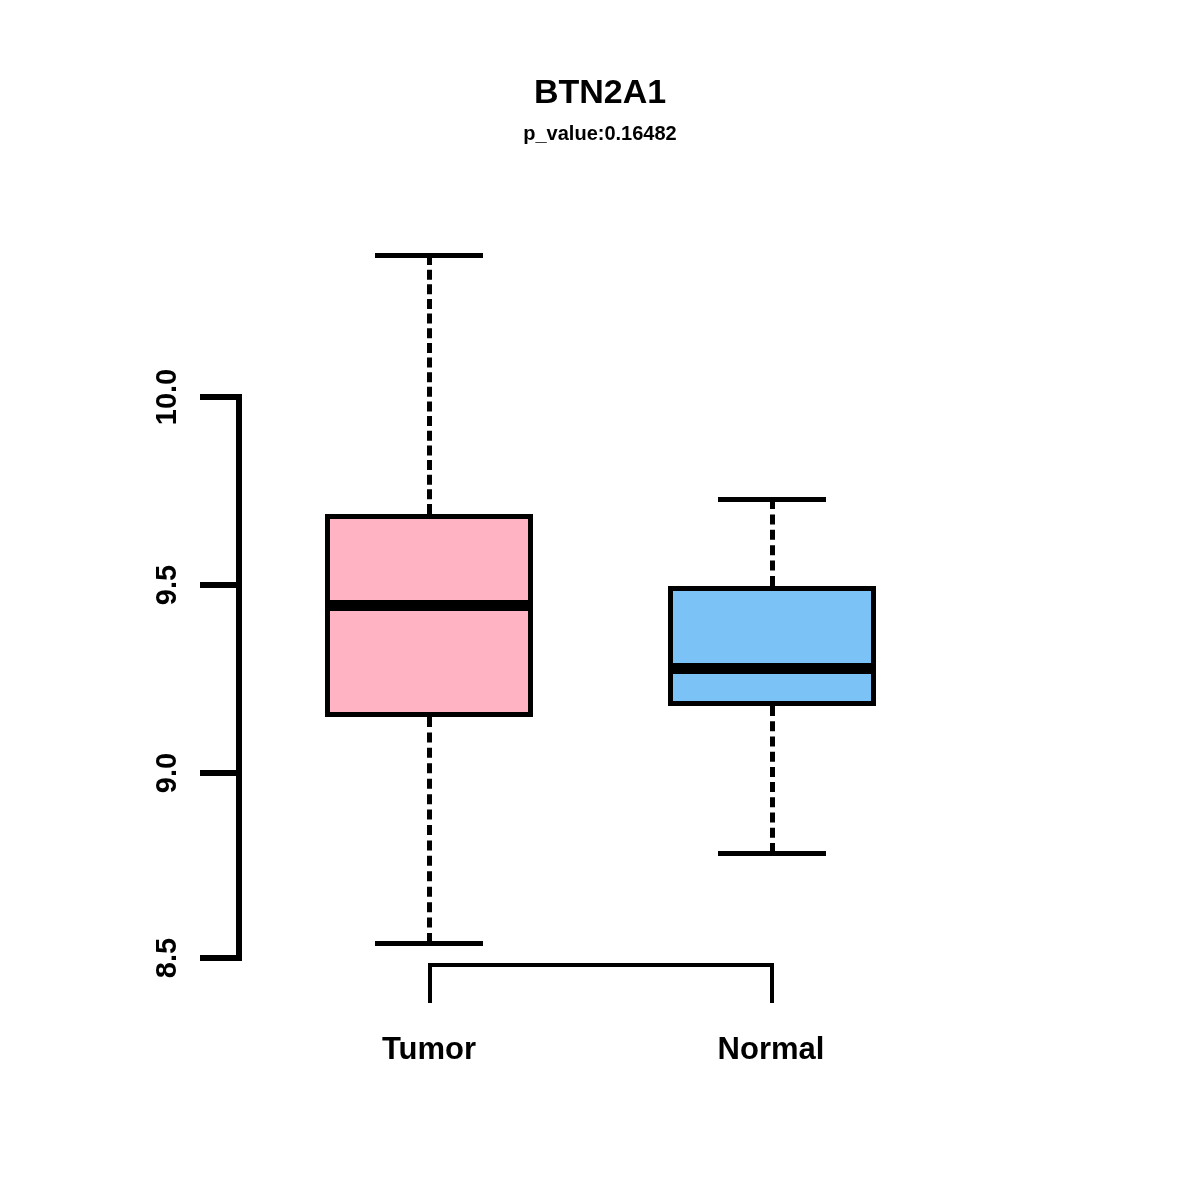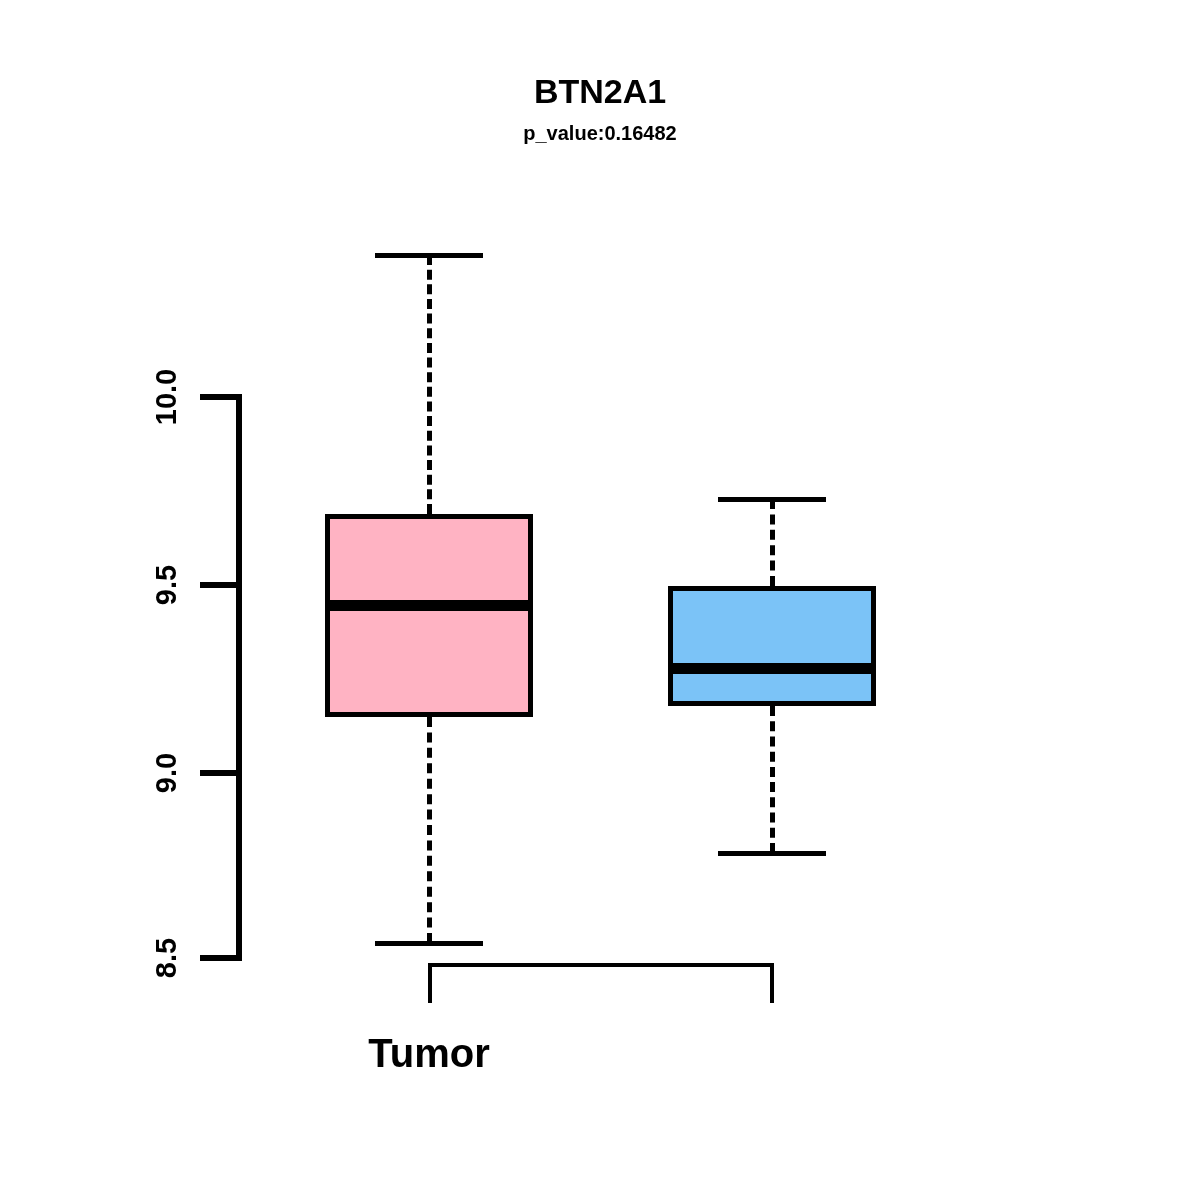--- a/index.html
+++ b/index.html
@@ -77,21 +77,21 @@
   .x-bracket-tick {
     top: 963px;
     width: 4px;
     height: 40px;
     background: #000000;
   }
   .x-axis-label {
     top: 1031px;
     width: 260px;
     text-align: center;
-    font-size: 40px;
+    font-size: 31px;
     font-weight: bold;
     color: #000000;
   }
 
   
   .box-rect {
     border: 5px solid #000000;
     box-sizing: border-box;
   }
   .median-line {
@@ -147,14 +147,15 @@
     <div class="abs whisker-cap" id="normal-cap-lower" style="left: 718px; top: 850.72px; width: 108px;"></div>
     <div class="abs box-rect" id="normal-box" style="left: 668px; top: 585.76px; width: 208px; height: 120.32px; background: rgb(123, 195, 247);"></div>
     <div class="abs median-line" id="normal-median" style="left: 668px; top: 663.48px; width: 208px;"></div>
   </div>
 
   <div class="abs" id="x-axis-bracket-top"></div>
   <div class="abs x-bracket-tick" style="left:428px;"></div>
   <div class="abs x-bracket-tick" style="left:770px;"></div>
 
   <div class="abs x-axis-label" style="left:299px;">Tumor</div>
+  <div class="abs x-axis-label" style="left:641px;">Normal</div>
 
 </div>
 
 </body></html>

